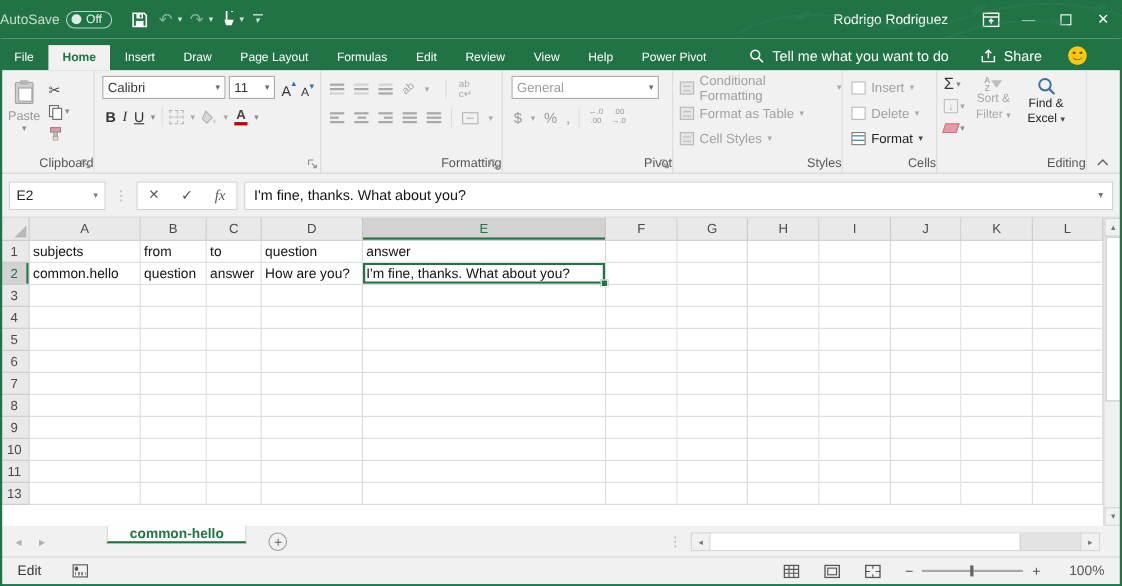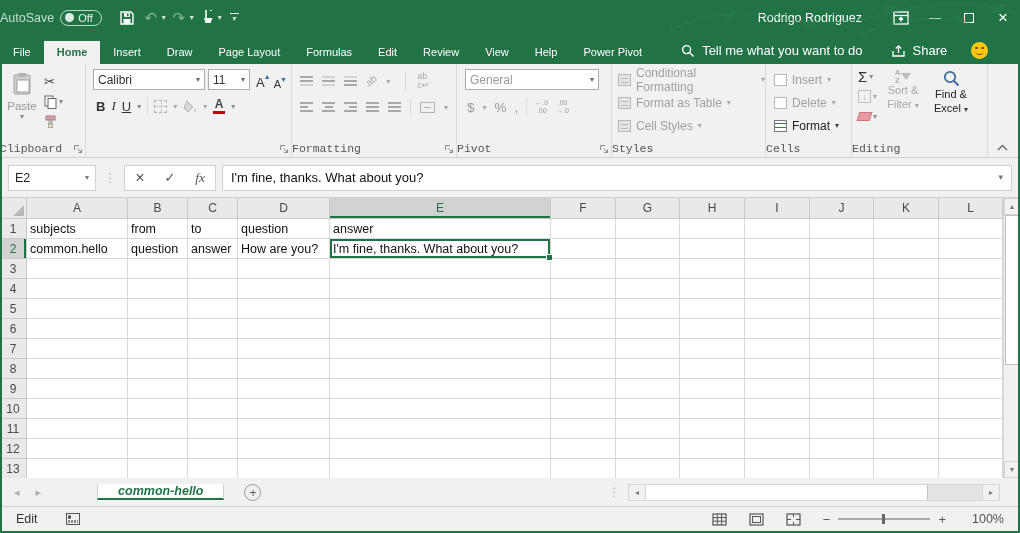--- a/index.html
+++ b/index.html
@@ -33,21 +33,21 @@
   .rtab.active { background:#f1f1f1; color:#217346; font-weight:bold; }
   .tellme { display:flex; align-items:center; gap:7px; color:#fff; margin-left:26px; padding-bottom:6px; font-size:13px; }
   .share { display:flex; align-items:center; gap:6px; color:#fff; margin-left:28px; padding-bottom:6px; font-size:13px; }
   .smiley { position:relative; width:17px; height:17px; border-radius:50%; background:#fdc80d; margin:0 14px 5px 24px; }
   .smiley::before { content:""; position:absolute; top:4.5px; left:4px; width:2.6px; height:2.6px; border-radius:50%; background:#6b5200; box-shadow:6.2px 0 0 #6b5200; }
   .smiley::after { content:""; position:absolute; left:3.5px; top:6px; width:9.5px; height:6px; border-bottom:1.6px solid #6b5200; border-radius:0 0 10px 10px; }
 
   
   .ribbon { position:absolute; left:0; top:64px; width:1020px; height:94px; background:#f1f1f1; border-bottom:1px solid #d2d2d2; display:flex; }
   .rgroup { position:relative; height:93px; border-right:1px solid #dcdcdc; padding-top:5px; }
-  .glabel { position:absolute; bottom:2px; left:0; right:0; text-align:left; font-size:11.5px; color:#565656;font-family:Liberation Mono, monospace; }
+  .glabel { position:absolute; bottom:2px; left:0; right:0; text-align:right; font-size:11.5px; color:#565656; }
   .launcher { position:absolute; right:2px; bottom:3px; }
   .dim-txt { color:#a8a8a8 !important; }
   .rbtn { display:flex; align-items:center; justify-content:center; cursor:default; }
 
   
   .g-clipboard { width:86px; display:flex; }
   .paste-big { width:44px; display:flex; flex-direction:column; align-items:center; padding-top:3px; }
   .paste-big .lbl { font-size:11.5px; color:#9a9a9a; margin-top:4px; }
   .clip-col { display:flex; flex-direction:column; gap:3px; padding-top:4px; }
   .clip-col .rbtn { height:17px; width:26px; justify-content:flex-start; gap:2px; font-size:13px; color:#444; }
@@ -727,35 +727,20 @@
           <div class="cell" style="width: 221px;"></div>
           <div class="cell" style="width: 65px;"></div>
           <div class="cell" style="width: 64px;"></div>
           <div class="cell" style="width: 65px;"></div>
           <div class="cell" style="width: 65px;"></div>
           <div class="cell" style="width: 64px;"></div>
           <div class="cell" style="width: 65px;"></div>
           <div class="cell" style="width: 64px;"></div>
         </div>
         <div class="grow">
-          <div class="rhcell">12</div>
-          <div class="cell" style="width: 101px;"></div>
-          <div class="cell" style="width: 60px;"></div>
-          <div class="cell" style="width: 50px;"></div>
-          <div class="cell" style="width: 92px;"></div>
-          <div class="cell" style="width: 221px;"></div>
-          <div class="cell" style="width: 65px;"></div>
-          <div class="cell" style="width: 64px;"></div>
-          <div class="cell" style="width: 65px;"></div>
-          <div class="cell" style="width: 65px;"></div>
-          <div class="cell" style="width: 64px;"></div>
-          <div class="cell" style="width: 65px;"></div>
-          <div class="cell" style="width: 64px;"></div>
-        </div>
-        <div class="grow">
           <div class="rhcell">13</div>
           <div class="cell" style="width: 101px;"></div>
           <div class="cell" style="width: 60px;"></div>
           <div class="cell" style="width: 50px;"></div>
           <div class="cell" style="width: 92px;"></div>
           <div class="cell" style="width: 221px;"></div>
           <div class="cell" style="width: 65px;"></div>
           <div class="cell" style="width: 64px;"></div>
           <div class="cell" style="width: 65px;"></div>
           <div class="cell" style="width: 65px;"></div>
@@ -769,21 +754,21 @@
     <div class="vs-btn">▴</div>
     <div class="vs-thumb"></div>
     <div class="vs-btn bot">▾</div>
   </div>
 
   <div class="sheetbar">
     <div class="sb-nav">
       <span>◂</span>
       <span>▸</span>
     </div>
-    <div style="display:flex;align-items:center;font-style:italic;">
+    <div style="display:flex;align-items:flex-start;">
         <div class="sheettab">common-hello</div>
       </div>
     <span class="addsheet">+</span>
     <span class="sb-dots">⋮</span>
     <div class="hscroll">
       <span class="hs-btn">◂</span>
       <span class="hs-thumb"></span>
       <span class="hs-track"></span>
       <span class="hs-btn r">▸</span>
     </div>

